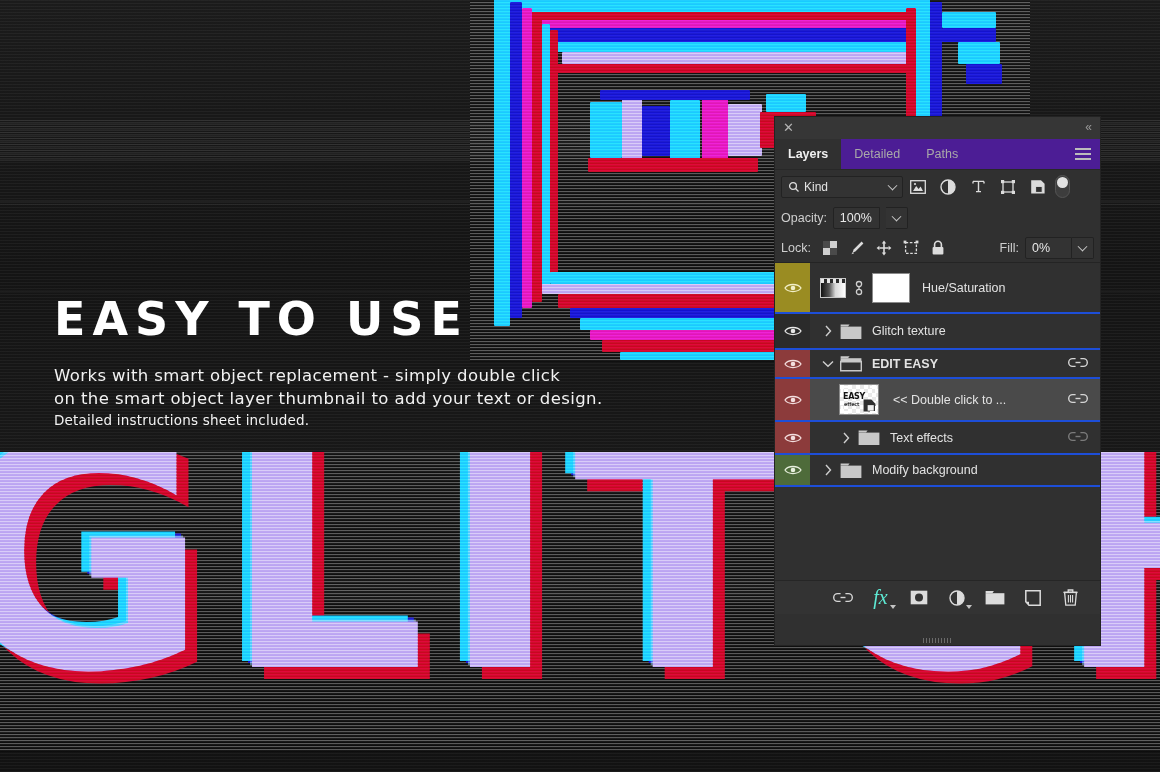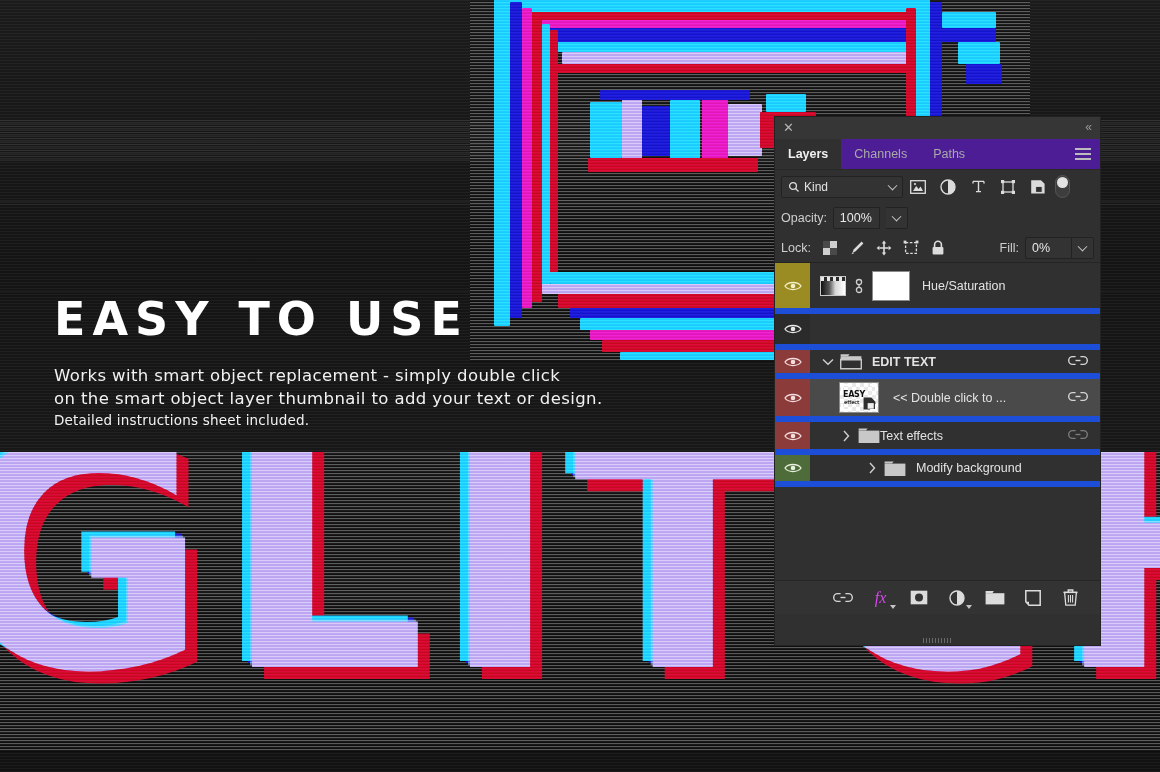--- a/index.html
+++ b/index.html
@@ -227,21 +227,21 @@
     border-bottom: 1px solid #242424;
   }
   .lock-label { font-size: 12.5px; color:#cfcfcf; margin-right: 6px;}
   .lico { width: 27px; height: 24px; display:flex; align-items:center; justify-content:center; cursor:pointer;}
   .fill-wrap { margin-left:auto; display:flex; align-items:center; gap:6px;}
 
   
   .layers { background: #303030; }
   .lrow {
     display: flex; align-items: flex-start;
-    border-bottom: 6px solid #1d4ed8;
+    border-bottom: 2px solid #1d4ed8;
     position: relative;
     cursor: pointer;
   }
   .eye-cell {
     width: 35px; align-self: stretch;
     display:flex; align-items:center; justify-content:center;
     cursor: pointer;
   }
   .lcontent {
     flex: 1; display:flex; align-items:center;
@@ -426,21 +426,21 @@
 
   <div class="panel">
 
     <div class="panel-topbar">
       <div class="close-x">✕</div>
       <div class="collapse-arrows">«</div>
     </div>
 
     <div class="tabs">
       <div class="tab active">Layers</div>
-      <div class="tab">Channels</div>
+      <div class="tab">Detailed</div>
       <div class="tab">Paths</div>
       <div class="menu-burger">
           <i></i>
           <i></i>
           <i></i>
         </div>
     </div>
 
     <div class="panel-body">
 
@@ -562,20 +562,32 @@
             <span class="lname" style="margin-left:12px;">Hue/Saturation</span>
           </div>
         </div>
 
         <div class="lrow" style="height:36px;">
           <div class="eye-cell" style="background:#2b2b2b;">
             <svg width="18" height="12" viewBox="0 0 18 12">
                 <path d="M1 6 C4 1.3, 14 1.3, 17 6 C14 10.7, 4 10.7, 1 6 Z" fill="none" stroke="#e8e8e8" stroke-width="1.3"></path>
                 <circle cx="9" cy="6" r="2.3" fill="#e8e8e8"></circle>
               </svg>
+          </div>
+          <div class="lcontent" style="padding-left:8px;">
+            <div class="disclose">
+              <svg width="8" height="12" viewBox="0 0 8 12">
+                  <path d="M2 1 L6.5 6 L2 11" fill="none" stroke="#cfcfcf" stroke-width="1.4"></path>
+                </svg>
+            </div>
+            <svg width="22" height="17" viewBox="0 0 22 17" style="margin-left:2px;">
+                <path d="M0.6 3.6 H8 L9.6 1.4 H0.6 Z" fill="#c8c8c8"></path>
+                <rect x="0.6" y="3.6" width="20.8" height="12.4" fill="#c8c8c8"></rect>
+              </svg>
+            <span class="lname" style="margin-left:10px;">Glitch texture</span>
           </div>
         </div>
 
         <div class="lrow" style="height:29px;">
           <div class="eye-cell" style="background:#8c3b3b;">
             <svg width="18" height="12" viewBox="0 0 18 12">
                 <path d="M1 6 C4 1.3, 14 1.3, 17 6 C14 10.7, 4 10.7, 1 6 Z" fill="none" stroke="#f3dede" stroke-width="1.3"></path>
                 <circle cx="9" cy="6" r="2.3" fill="#f3dede"></circle>
               </svg>
           </div>
@@ -583,21 +595,21 @@
             <div class="disclose">
               <svg width="12" height="8" viewBox="0 0 12 8">
                   <path d="M1 1.5 L6 6.3 L11 1.5" fill="none" stroke="#cfcfcf" stroke-width="1.4"></path>
                 </svg>
             </div>
             <svg width="22" height="17" viewBox="0 0 22 17" style="margin-left:2px;">
                 <path d="M0.6 3.2 H8 L9.6 1.2 H0.6 Z" fill="#c8c8c8"></path>
                 <path d="M0.6 3.2 H21.4 V6 H0.6 Z" fill="#c8c8c8"></path>
                 <path d="M0.6 6.6 H21.4 V15.8 H0.6 Z" fill="none" stroke="#c8c8c8" stroke-width="1.6"></path>
               </svg>
-            <span class="lname" style="margin-left:10px;font-weight:600;">EDIT TEXT</span>
+            <span class="lname" style="margin-left:10px;font-weight:600;">EDIT EASY</span>
             <span class="link-icon">
               <svg width="20" height="11" viewBox="0 0 20 11">
                   <path d="M7.5 5.5 H12.5" stroke="#d6d6d6" stroke-width="1.4"></path>
                   <path d="M7.6 1.6 H4.6 a3.9 3.9 0 0 0 0 7.8 H7.6" fill="none" stroke="#d6d6d6" stroke-width="1.4"></path>
                   <path d="M12.4 1.6 H15.4 a3.9 3.9 0 0 1 0 7.8 H12.4" fill="none" stroke="#d6d6d6" stroke-width="1.4"></path>
                 </svg>
             </span>
           </div>
         </div>
 
@@ -642,32 +654,32 @@
           <div class="lcontent" style="padding-left:26px;">
             <div class="disclose">
               <svg width="8" height="12" viewBox="0 0 8 12">
                   <path d="M2 1 L6.5 6 L2 11" fill="none" stroke="#cfcfcf" stroke-width="1.4"></path>
                 </svg>
             </div>
             <svg width="22" height="17" viewBox="0 0 22 17" style="margin-left:2px;">
                 <path d="M0.6 3.6 H8 L9.6 1.4 H0.6 Z" fill="#c8c8c8"></path>
                 <rect x="0.6" y="3.6" width="20.8" height="12.4" fill="#c8c8c8"></rect>
               </svg>
-            <span class="lname" style="">Text effects</span>
+            <span class="lname" style="margin-left:10px;">Text effects</span>
             <span class="link-icon" style="opacity:.45;">
               <svg width="20" height="11" viewBox="0 0 20 11">
                   <path d="M7.5 5.5 H12.5" stroke="#d6d6d6" stroke-width="1.4"></path>
                   <path d="M7.6 1.6 H4.6 a3.9 3.9 0 0 0 0 7.8 H7.6" fill="none" stroke="#d6d6d6" stroke-width="1.4"></path>
                   <path d="M12.4 1.6 H15.4 a3.9 3.9 0 0 1 0 7.8 H12.4" fill="none" stroke="#d6d6d6" stroke-width="1.4"></path>
                 </svg>
             </span>
           </div>
         </div>
 
-        <div class="lrow" style="height:32px;gap:44px;">
+        <div class="lrow" style="height:32px;">
           <div class="eye-cell" style="background:#4e6b3a;">
             <svg width="18" height="12" viewBox="0 0 18 12">
                 <path d="M1 6 C4 1.3, 14 1.3, 17 6 C14 10.7, 4 10.7, 1 6 Z" fill="none" stroke="#e7f0dd" stroke-width="1.3"></path>
                 <circle cx="9" cy="6" r="2.3" fill="#e7f0dd"></circle>
               </svg>
           </div>
           <div class="lcontent" style="padding-left:8px;">
             <div class="disclose">
               <svg width="8" height="12" viewBox="0 0 8 12">
                   <path d="M2 1 L6.5 6 L2 11" fill="none" stroke="#cfcfcf" stroke-width="1.4"></path>
@@ -687,21 +699,21 @@
 
     <div class="panel-bottom">
       <div class="bico">
         <svg width="20" height="11" viewBox="0 0 20 11">
             <path d="M7.5 5.5 H12.5" stroke="#d6d6d6" stroke-width="1.4"></path>
             <path d="M7.6 1.6 H4.6 a3.9 3.9 0 0 0 0 7.8 H7.6" fill="none" stroke="#d6d6d6" stroke-width="1.4"></path>
             <path d="M12.4 1.6 H15.4 a3.9 3.9 0 0 1 0 7.8 H12.4" fill="none" stroke="#d6d6d6" stroke-width="1.4"></path>
           </svg>
       </div>
       <div class="bico">
-        <span style="font-family:'Liberation Serif',serif;font-style:italic;font-size:16px;color:#d946ef;">fx</span>
+        <span style="font-family:'Liberation Serif',serif;font-style:italic;font-size:20px;color:#5eead4;">fx</span>
         <span class="tri"></span>
       </div>
       <div class="bico">
         <svg width="18" height="15" viewBox="0 0 18 15">
             <rect x="0.7" y="0.7" width="16.6" height="13.6" fill="#dcdcdc"></rect>
             <circle cx="9" cy="7.5" r="4" fill="#333"></circle>
           </svg>
       </div>
       <div class="bico">
         <svg width="16" height="16" viewBox="0 0 16 16">

